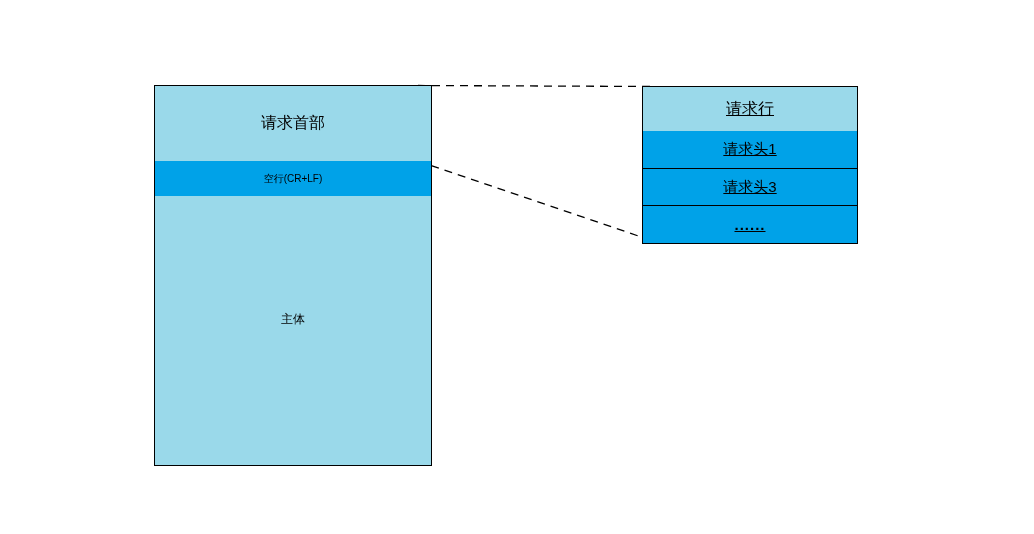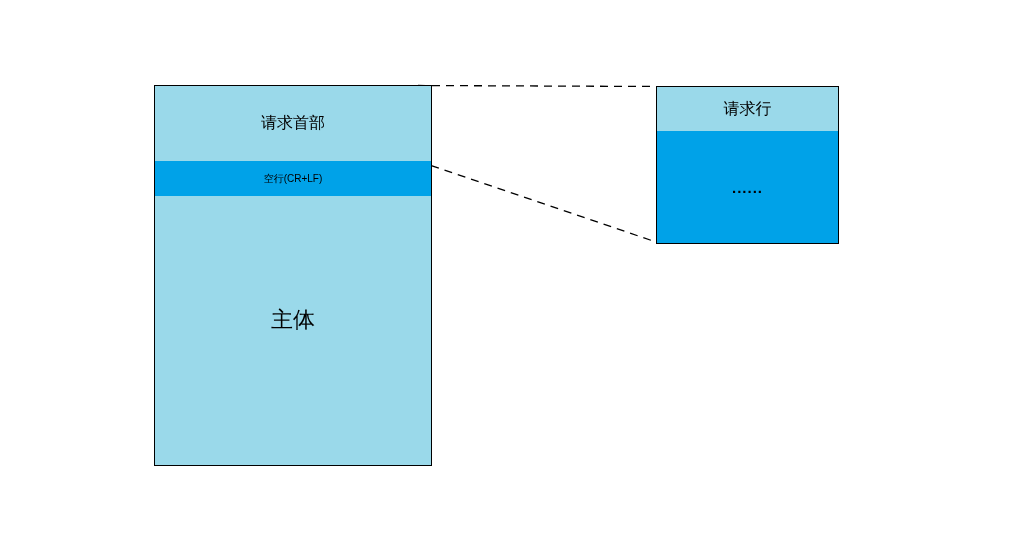--- a/index.html
+++ b/index.html
@@ -50,28 +50,29 @@
     font-size: 16px;
   }
   .sec-blank {
     height: 35px;
     background: var(--dark-blue);
     font-size: 10px;
   }
   .sec-body {
     flex: 1;
     background: var(--light-blue);
-    font-size: 22px;
+    font-size: 12px;
     padding-bottom: 22px;
     box-sizing: border-box;
   }
   .right-box {
-    left: 656px; top: 86px;
-    width: 183px; height: 158px;
+    left: 642px; top: 86px;
+    width: 216px; height: 158px;
     background: var(--dark-blue);
+    text-decoration: underline;
   }
   .row {
     display: flex;
     align-items: center;
     justify-content: center;
     text-align: center;
   }
   .row-light {
     height: 44px;
     background: var(--light-blue);
@@ -101,16 +102,18 @@
   </svg>
 
   <div class="box left-box">
     <div class="sec sec-header">请求首部</div>
     <div class="sec sec-blank">空行(CR+LF)</div>
     <div class="sec sec-body">主体</div>
   </div>
 
   <div class="box right-box">
     <div class="row row-light">请求行</div>
+    <div class="row row-dark">请求头1</div>
+    <div class="row row-dark">请求头3</div>
     <div class="row row-dark row-ellipsis">......</div>
   </div>
 
 </div>
 
 </body></html>

